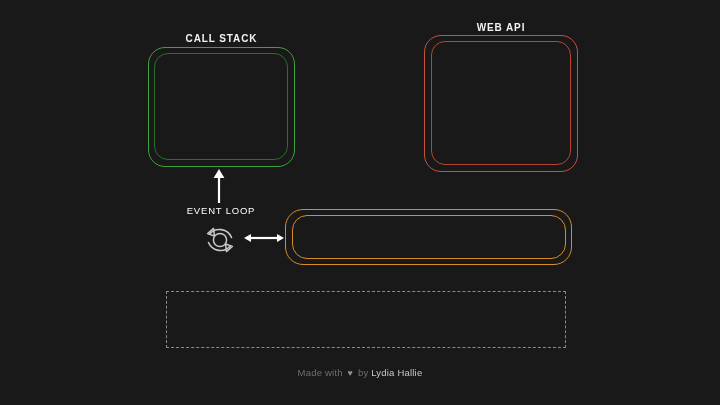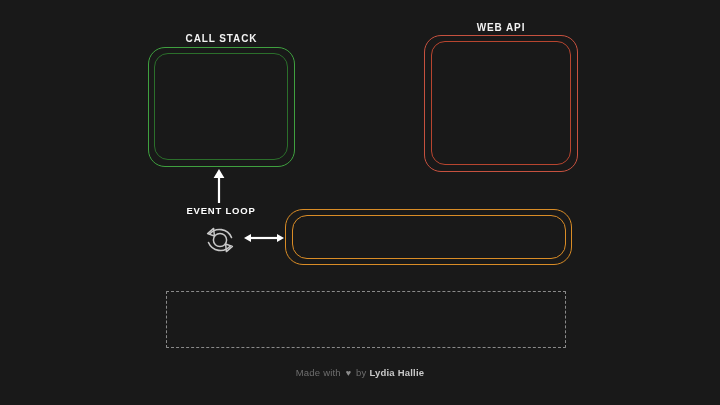--- a/index.html
+++ b/index.html
@@ -92,21 +92,21 @@
   }
 
   
   #eventloop-label {
     position: absolute;
     left: 180px; top: 205px;
     width: 82px;
     text-align: center;
     color: #ffffff;
     font-size: 9.5px;
-    font-weight: 700;
+    font-weight: 400;
     letter-spacing: 0.8px;
     white-space: nowrap;
     user-select: none;
   }
   #eventloop-icon {
     position: absolute;
     left: 201px; top: 221px;
     width: 38px; height: 38px;
   }
 
@@ -133,21 +133,21 @@
     letter-spacing: 0.2px;
     user-select: none;
   }
   #footer .heart {
     color: #8d8d8d;
     font-size: 9px;
     padding: 0 2px;
   }
   #footer .author {
     color: #c9c9c9;
-    font-weight: 700;
+    font-weight: 400;
   }
 </style>
 </head>
 <body>
 
 <div id="stage">
 
   <div class="section-title" style="left:148px; top:33px; width:147px;">CALL STACK</div>
   <div class="box-outer" id="callstack-outer"></div>
   <div class="box-inner" id="callstack-inner"></div>

